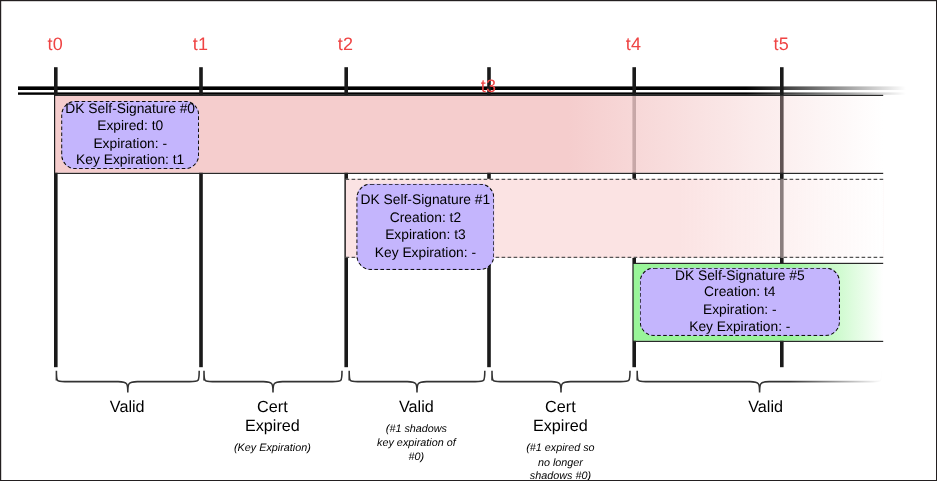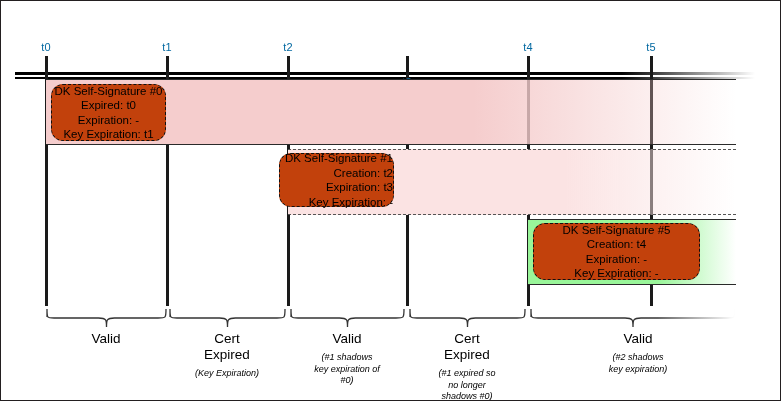--- a/index.html
+++ b/index.html
@@ -30,23 +30,23 @@
 
   .tick{
     position:absolute;
     top:55px;
     width:3px;
     height:250px;
     background:#1a1a1a;
   }
   .tick-label{
     position:absolute;
-    top:40px;
-    font-size:11px;
-    color:#0369a1;
+    top:28px;
+    font-size:15px;
+    color:#ef4444;
     transform:translateX(-50%);
     white-space:nowrap;
     letter-spacing:.2px;
   }
 
   
   .band{
     position:absolute;
     box-sizing:border-box;
   }
@@ -58,21 +58,21 @@
     border-top:1px dashed #555;
     border-bottom:1px dashed #555;
   }
 
   
   .sigbox{
     position:absolute;
     box-sizing:border-box;
     border:1px dashed #111;
     border-radius:12px;
-    background:#c2410c;
+    background:#c4b5fd;
     display:flex;
     flex-direction:column;
     align-items:center;
     justify-content:center;
     text-align:center;
     font-size:11.5px;
     line-height:14.5px;
     color:#000;
     z-index:6;
   }
@@ -135,21 +135,21 @@
       <div class="band band-solid" style="left: 527px; top: 218px; width: 208px; height: 66px; background: linear-gradient(to right, rgb(153, 245, 153) 0%, rgb(153, 245, 153) 62%, rgba(255, 255, 255, 0) 100%); z-index: 2;"></div>
     </div>
 
   <div id="sigs-layer">
       <div class="sigbox" style="left: 50px; top: 83px; width: 115px; height: 57px;">
         <span class="ln">DK Self-Signature #0</span>
         <span class="ln">Expired: t0</span>
         <span class="ln">Expiration: -</span>
         <span class="ln">Key Expiration: t1</span>
       </div>
-      <div class="sigbox" style="left: 278px; top: 152px; width: 115px; height: 54px; align-items: flex-end;">
+      <div class="sigbox" style="left: 296px; top: 152px; width: 115px; height: 72px;">
         <span class="ln">DK Self-Signature #1</span>
         <span class="ln">Creation: t2</span>
         <span class="ln">Expiration: t3</span>
         <span class="ln">Key Expiration: -</span>
       </div>
       <div class="sigbox" style="left: 532px; top: 222px; width: 167px; height: 57px;">
         <span class="ln">DK Self-Signature #5</span>
         <span class="ln">Creation: t4</span>
         <span class="ln">Expiration: -</span>
         <span class="ln">Key Expiration: -</span>
@@ -205,18 +205,16 @@
               <stop offset="0%" stop-color="#333"></stop>
               <stop offset="62%" stop-color="#333"></stop>
               <stop offset="100%" stop-color="#ffffff"></stop>
             </linearGradient>
           </defs>
           <path d="M 1,2 L 1,10 M 1,2 C 1,11 1,11 8,11 L 95,11 C 103,11 103,13 103,20 C 103,13 103,11 111,11 L 197,11 C 205,11 205,11 205,2" fill="none" stroke="url(#braceFade)" stroke-width="1.3"></path>
         </svg>
       </div>
       <div class="seg-label" style="left: 637px; top: 330px; width: 150px;">
         <div class="seg-title">Valid</div>
-        <div class="seg-note">(#2 shadows
-key expiration)</div>
       </div>
     </div>
 
 </div>
 
 </body></html>

